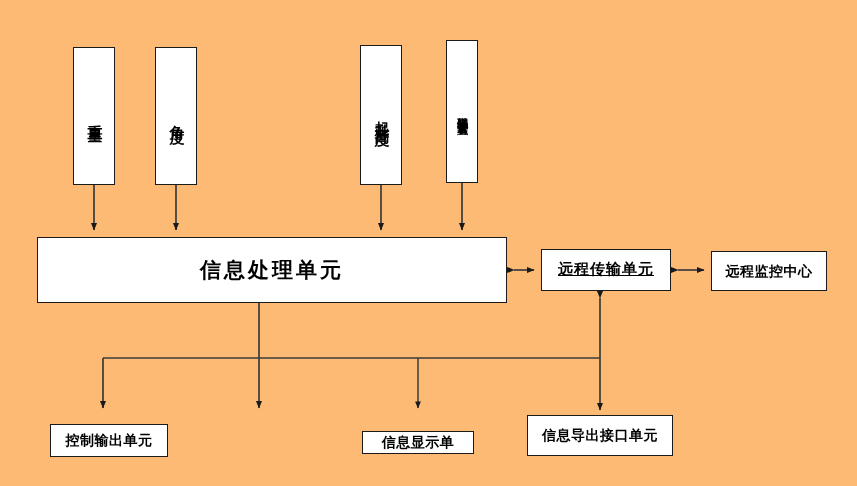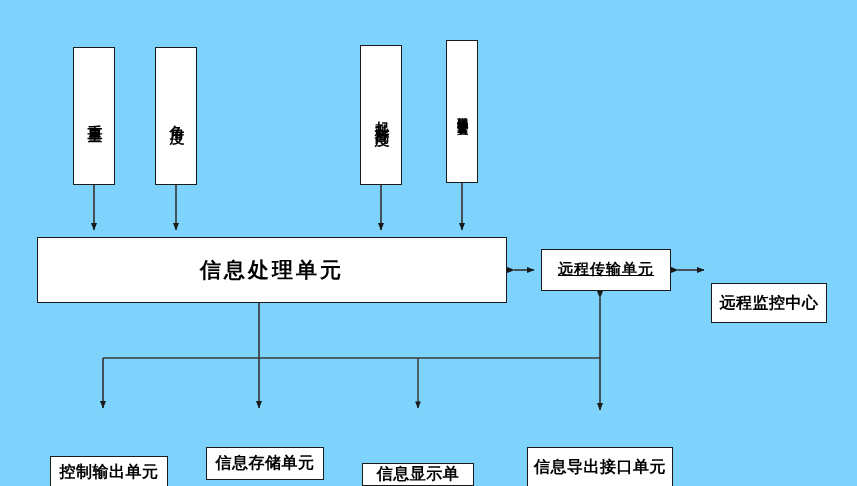--- a/index.html
+++ b/index.html
@@ -7,21 +7,21 @@
     padding: 0;
     background: #ffffff;
   }
   body {
     font-family: "DejaVu Sans", "Liberation Sans", sans-serif;
   }
   #canvas {
     position: relative;
     width: 857px;
     height: 486px;
-    background: #7dd3fc;
+    background: #fdba74;
     overflow: hidden;
   }
   .node {
     position: absolute;
     box-sizing: border-box;
     background: #ffffff;
     border: 1.6px solid #1a1a1a;
     display: flex;
     align-items: center;
     justify-content: center;
@@ -44,23 +44,22 @@
   .node.horizontal {
     font-size: 15px;
     letter-spacing: 1px;
     white-space: nowrap;
   }
   .node.main {
     font-size: 21px;
     letter-spacing: 3px;
   }
   .node.small {
-    font-size: 16px;
+    font-size: 14px;
     letter-spacing: 0.5px;
-    margin-top: 32px;
   }
   svg.wires {
     position: absolute;
     left: 0;
     top: 0;
     width: 857px;
     height: 486px;
     pointer-events: none;
   }
   .wire {
@@ -116,19 +115,18 @@
   <div class="node vertical tight" style="left:446px; top:40px; width:32px; height:143px;">联锁保护安全装置</div>
 
   <div class="node horizontal main" style="left:37px; top:237px; width:470px; height:66px;">信息处理单元</div>
 
   <div class="node horizontal" style="left:541px; top:249px; width:130px; height:42px;text-decoration:underline;">远程传输单元</div>
 
   <div class="node horizontal small" style="left:711px; top:251px; width:116px; height:40px;">远程监控中心</div>
 
   <div class="node horizontal small" style="left:50px; top:424px; width:118px; height:33px;">控制输出单元</div>
 
-  <div class="node horizontal small" style="left:206px; top:415px; width:118px; height:33px;">信息存储单元</div>
 
   <div class="node horizontal small" style="left:362px; top:431px; width:112px; height:23px;">信息显示单</div>
 
   <div class="node horizontal small" style="left:527px; top:415px; width:146px; height:41px;">信息导出接口单元</div>
 
 </div>
 
 </body></html>

